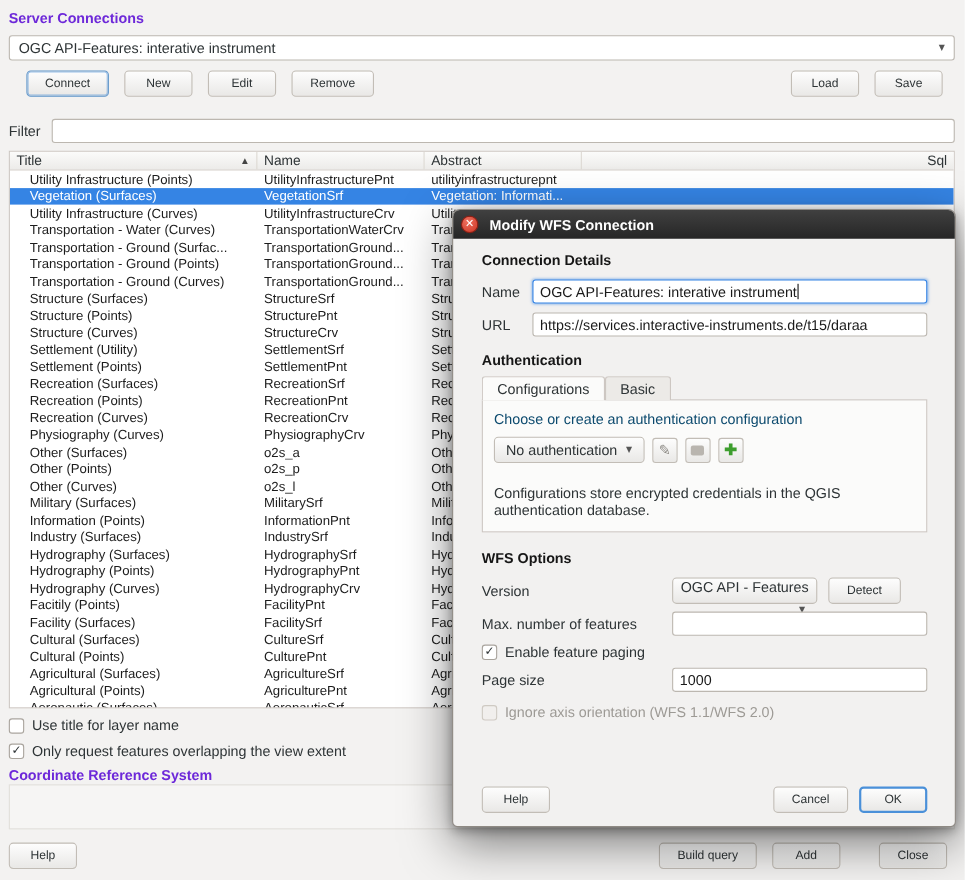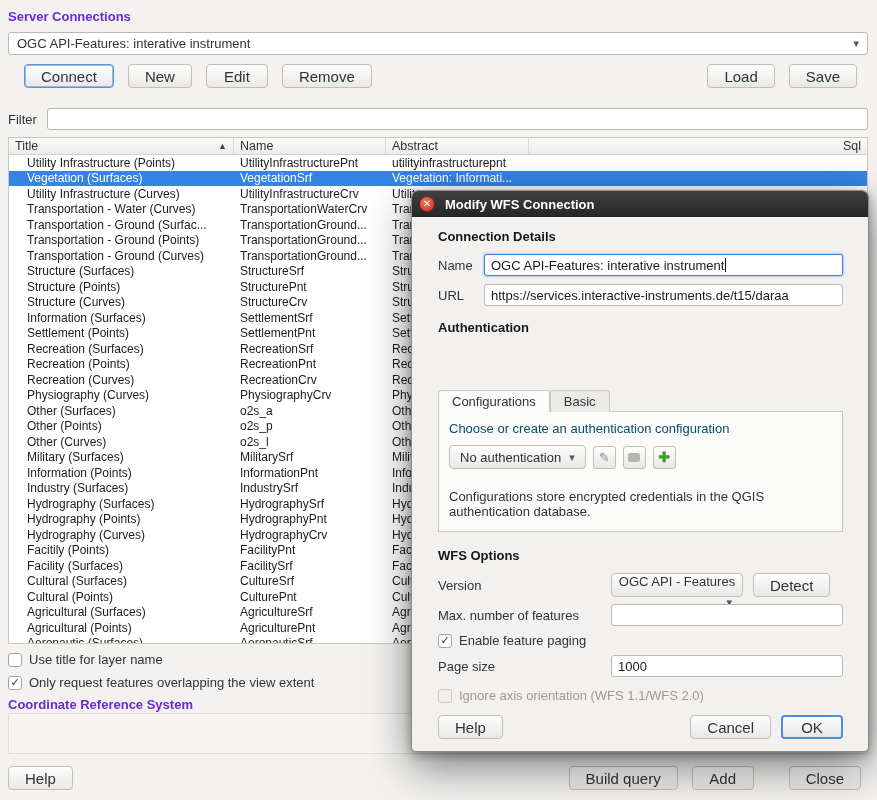--- a/index.html
+++ b/index.html
@@ -11,21 +11,21 @@
   .app { position: relative; width: 877px; height: 800px; }
 
   .bold-label { font-weight: bold; color: #6d28d9; }
 
   
   .btn {
     display: inline-flex; align-items: center; justify-content: center;
     height: 24px; padding: 0 16px; min-width: 62px;
     background: linear-gradient(#fdfdfd, #e9e8e6);
     border: 1px solid #c2bdb6; border-radius: 4px;
-    color: #2e3436; font-size: 15px; cursor: default; white-space: nowrap;
+    color: #2e3436; font-size: 11px; cursor: default; white-space: nowrap;
   }
   .btn.focused { border-color: #5e94c8; box-shadow: inset 0 0 0 1px rgba(74,144,217,.55); }
   .btn.ok-focused { border: 2px solid #4a90d9; padding: 0 15px; }
 
   
   .tinput {
     height: 22px; background: #fff; border: 1px solid #bcb7b0; border-radius: 3px;
     padding: 0 6px; font-family: inherit; font-size: 13px; color: #1a1a1a;
     display: flex; align-items: center; white-space: nowrap; overflow: hidden;
   }
@@ -116,21 +116,21 @@
   .dlg-body { flex: 1; display: flex; flex-direction: column; padding: 8px 25px 10px 26px; }
   .section-title { font-weight: bold; color: #161616; margin: 4px 0 10px; }
 
   .field-row { display: flex; align-items: center; gap: 10px; margin-bottom: 8px; }
   .field-row .flabel { width: 36px; flex: 0 0 36px; }
   .field-row .tinput { flex: 1; }
 
   .tabs { display: flex; margin-top: 4px; }
   .tab {
     padding: 3px 13px; font-size: 13px; border: 1px solid #cdc7c2; border-bottom: none;
-    background: #eceae7; border-radius: 3px 3px 0 0; position: relative; top: 1px; margin-top: 48px;
+    background: #eceae7; border-radius: 3px 3px 0 0; position: relative; top: 1px;
   }
   .tab.active { background: #fbfbfa; z-index: 2; }
   .auth-frame { border: 1px solid #cdc7c2; background: #fbfbfa; padding: 9px 10px 12px; }
   .auth-hint { font-size: 13px; color: #0c4a6e; }
   .auth-combo-row { display: flex; align-items: center; gap: 7px; margin: 9px 0 20px; }
   .mini-btn {
     width: 23px; height: 23px; padding: 0; min-width: 0;
     display: inline-flex; align-items: center; justify-content: center;
     background: linear-gradient(#fdfdfd, #e9e8e6); border: 1px solid #c2bdb6; border-radius: 3px;
   }
@@ -248,21 +248,21 @@
         <div class="cell col-abstract">Struc...</div>
         <div class="cell col-sql"></div>
       </div>
         <div class="row">
         <div class="cell col-title">Structure (Curves)</div>
         <div class="cell col-name">StructureCrv</div>
         <div class="cell col-abstract">Struc...</div>
         <div class="cell col-sql"></div>
       </div>
         <div class="row">
-        <div class="cell col-title">Information (Surfaces)</div>
+        <div class="cell col-title">Settlement (Utility)</div>
         <div class="cell col-name">SettlementSrf</div>
         <div class="cell col-abstract">Settl...</div>
         <div class="cell col-sql"></div>
       </div>
         <div class="row">
         <div class="cell col-title">Settlement (Points)</div>
         <div class="cell col-name">SettlementPnt</div>
         <div class="cell col-abstract">Settl...</div>
         <div class="cell col-sql"></div>
       </div>

